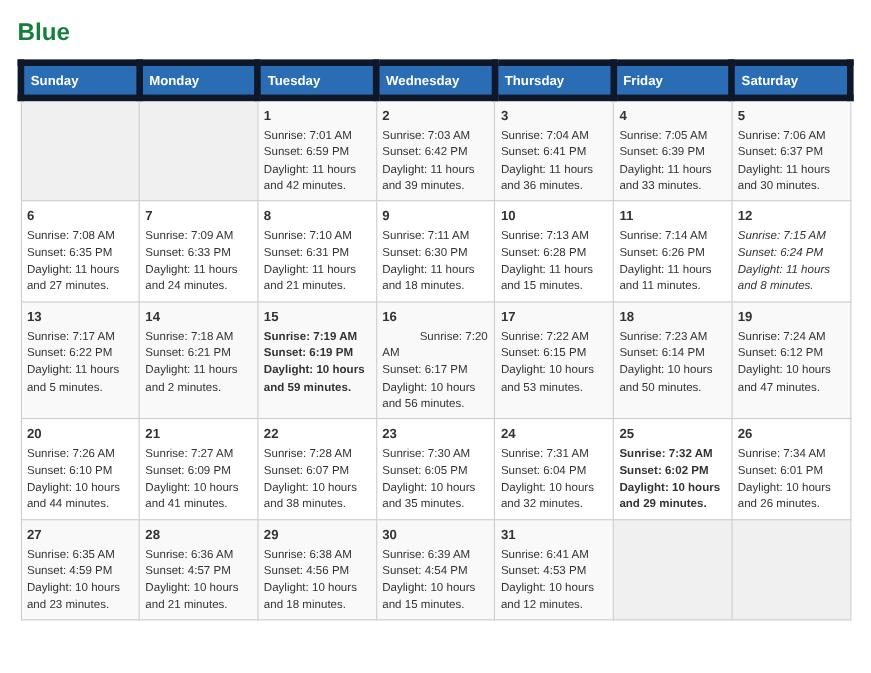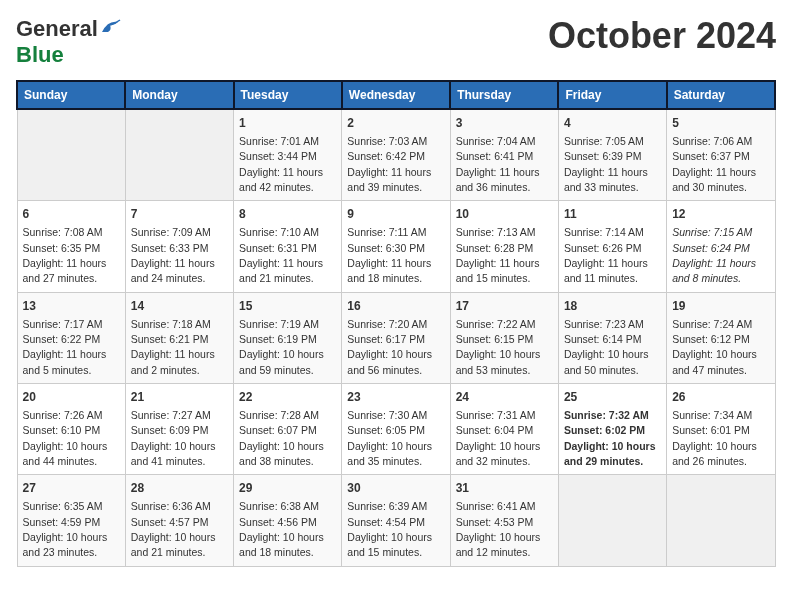--- a/index.html
+++ b/index.html
@@ -43,21 +43,21 @@
       border-collapse: collapse;
       font-size: 11px;
     }
     thead th {
       background: #2a6db5;
       color: #fff;
       text-align: left;
       padding: 6px 6px;
       font-size: 12px;
       font-weight: bold;
-      border: 2px solid #0f172a;
+      border: 6px solid #0f172a;
     }
     tbody tr {
       vertical-align: top;
     }
     tbody td {
       border: 1px solid #ccc;
       padding: 5px 5px;
       height: 80px;
       width: 108px;
       background: #fff;
@@ -79,54 +79,46 @@
     }
     td.empty {
       background: #f0f0f0 !important;
     }
   </style>
 </head>
 <body>
 
 <div class="header">
   <div class="logo">
-    <div class="logo-line">
-      <span style="font-size:22px;font-weight:bold;color:#333;">General</span>
-      <svg width="22" height="18" viewBox="0 0 22 18" style="margin-left:2px;margin-top:-4px;">
-        <path d="M2,14 Q8,2 18,4 Q14,8 10,7 Q12,12 8,14 Z" fill="#2a6db5"></path>
-        <path d="M10,7 Q16,5 20,2" stroke="#2a6db5" stroke-width="1.5" fill="none"></path>
-      </svg>
-    </div>
     <div>
       <span style="font-size:22px;font-weight:bold;color:#15803d;">Blue</span>
     </div>
   </div>
   <div class="title-block">
-    <div class="month-title">October 2024</div>
   </div>
 </div>
 
 <table>
   <thead>
     <tr>
     <th>Sunday</th>
         <th>Monday</th>
         <th>Tuesday</th>
         <th>Wednesday</th>
         <th>Thursday</th>
         <th>Friday</th>
         <th>Saturday</th>
       </tr>
   </thead>
   <tbody id="calendar-body">
   <tr>
         <td class="empty"></td>
         <td class="empty"></td>
         <td><span class="day-num">1</span><span class="day-info" style="white-space: pre-line;">Sunrise: 7:01 AM
-Sunset: 3:44 PM
+Sunset: 6:59 PM
 Daylight: 11 hours and 42 minutes.</span></td>
         <td><span class="day-num">2</span><span class="day-info" style="white-space: pre-line;">Sunrise: 7:03 AM
 Sunset: 6:42 PM
 Daylight: 11 hours and 39 minutes.</span></td>
         <td><span class="day-num">3</span><span class="day-info" style="white-space: pre-line;">Sunrise: 7:04 AM
 Sunset: 6:41 PM
 Daylight: 11 hours and 36 minutes.</span></td>
         <td><span class="day-num">4</span><span class="day-info" style="white-space: pre-line;">Sunrise: 7:05 AM
 Sunset: 6:39 PM
 Daylight: 11 hours and 33 minutes.</span></td>
@@ -157,24 +149,24 @@
 Sunset: 6:24 PM
 Daylight: 11 hours and 8 minutes.</span></td>
       </tr>
       <tr>
         <td><span class="day-num">13</span><span class="day-info" style="white-space: pre-line;">Sunrise: 7:17 AM
 Sunset: 6:22 PM
 Daylight: 11 hours and 5 minutes.</span></td>
         <td><span class="day-num">14</span><span class="day-info" style="white-space: pre-line;">Sunrise: 7:18 AM
 Sunset: 6:21 PM
 Daylight: 11 hours and 2 minutes.</span></td>
-        <td><span class="day-num">15</span><span class="day-info" style="white-space: pre-line;">Sunrise: 7:19 AM
+        <td><span class="day-num">15</span><span class="day-info" style="white-space: pre-line; font-weight: bold;">Sunrise: 7:19 AM
 Sunset: 6:19 PM
 Daylight: 10 hours and 59 minutes.</span></td>
-        <td><span class="day-num">16</span><span class="day-info" style="white-space: pre-line;">Sunrise: 7:20 AM
+        <td><span class="day-num">16</span><span class="day-info" style="white-space: pre-line; margin-left: 34px;">Sunrise: 7:20 AM
 Sunset: 6:17 PM
 Daylight: 10 hours and 56 minutes.</span></td>
         <td><span class="day-num">17</span><span class="day-info" style="white-space: pre-line;">Sunrise: 7:22 AM
 Sunset: 6:15 PM
 Daylight: 10 hours and 53 minutes.</span></td>
         <td><span class="day-num">18</span><span class="day-info" style="white-space: pre-line;">Sunrise: 7:23 AM
 Sunset: 6:14 PM
 Daylight: 10 hours and 50 minutes.</span></td>
         <td><span class="day-num">19</span><span class="day-info" style="white-space: pre-line;">Sunrise: 7:24 AM
 Sunset: 6:12 PM

